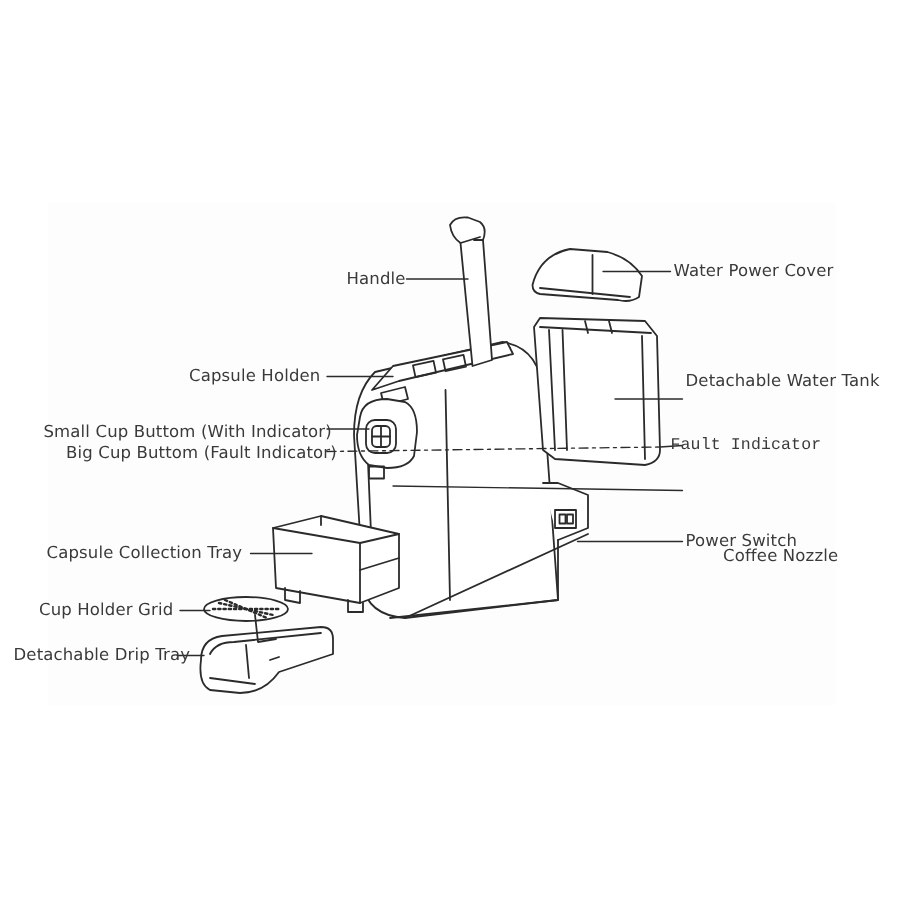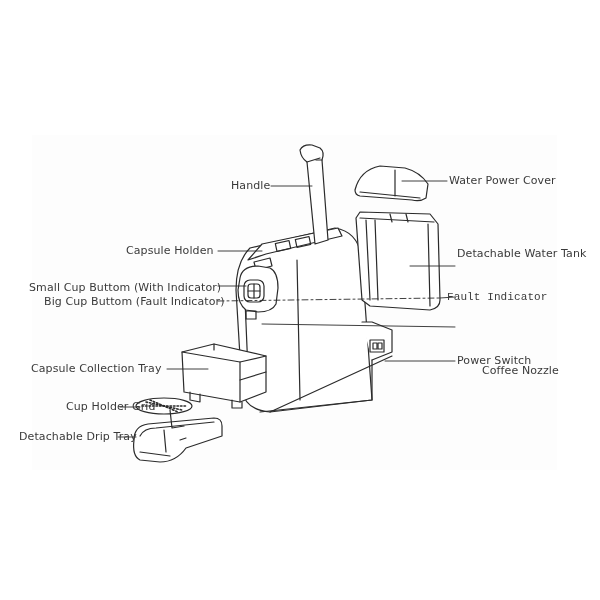--- a/index.html
+++ b/index.html
@@ -107,19 +107,19 @@
     <path d="M120 407 L140 407"></path>
     <path d="M118 437 L136 437"></path>
   </g>
 </svg>
 
 <div class="lbl" style="left:231px; top:180px;">Handle</div>
 <div class="lbl" style="left:126px; top:245px;text-align:center;">Capsule Holden</div>
 <div class="lbl" style="left:29px; top:282px;">Small Cup Buttom (With Indicator)</div>
 <div class="lbl" style="left:44px; top:296px;">Big Cup Buttom (Fault Indicator)</div>
 <div class="lbl" style="left:31px; top:363px;text-align:right;">Capsule Collection Tray</div>
-<div class="lbl" style="left:26px; top:401px;margin-left:40px;">Cup Holder Grid</div>
-<div class="lbl" style="left:19px; top:431px;">Detachable Drip Tray</div>
+<div class="lbl" style="left:26px; top:401px;">Cup Holder Grid</div>
+<div class="lbl" style="left:9px; top:431px;">Detachable Drip Tray</div>
 <div class="lbl" style="left:449px; top:175px;">Water Power Cover</div>
 <div class="lbl" style="left:457px; top:248px;">Detachable Water Tank</div>
 <div class="lbl" style="left:447px; top:291px;font-family:Liberation Mono, monospace;">Fault Indicator</div>
 <div class="lbl" style="left:482px; top:321px;margin-top:44px;">Coffee Nozzle</div>
 <div class="lbl" style="left:457px; top:355px;">Power Switch</div>
 
 </body></html>

